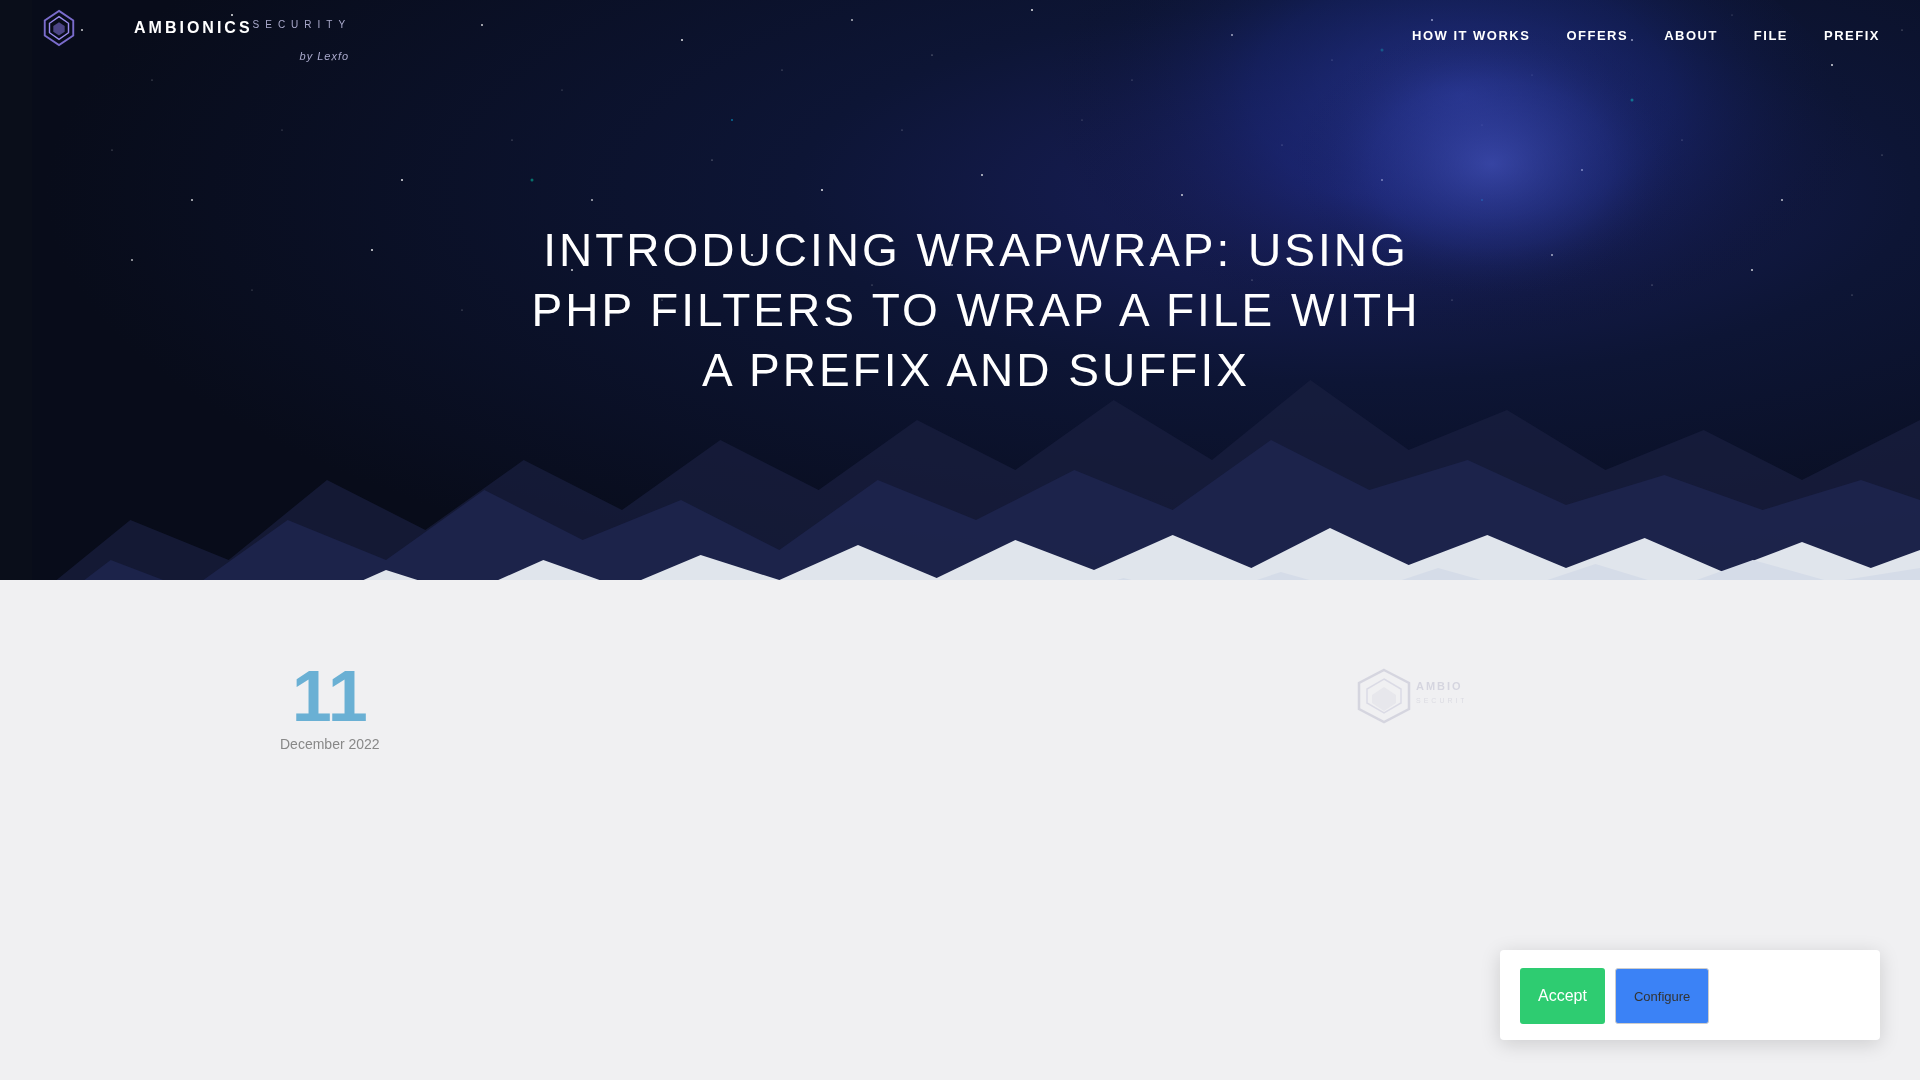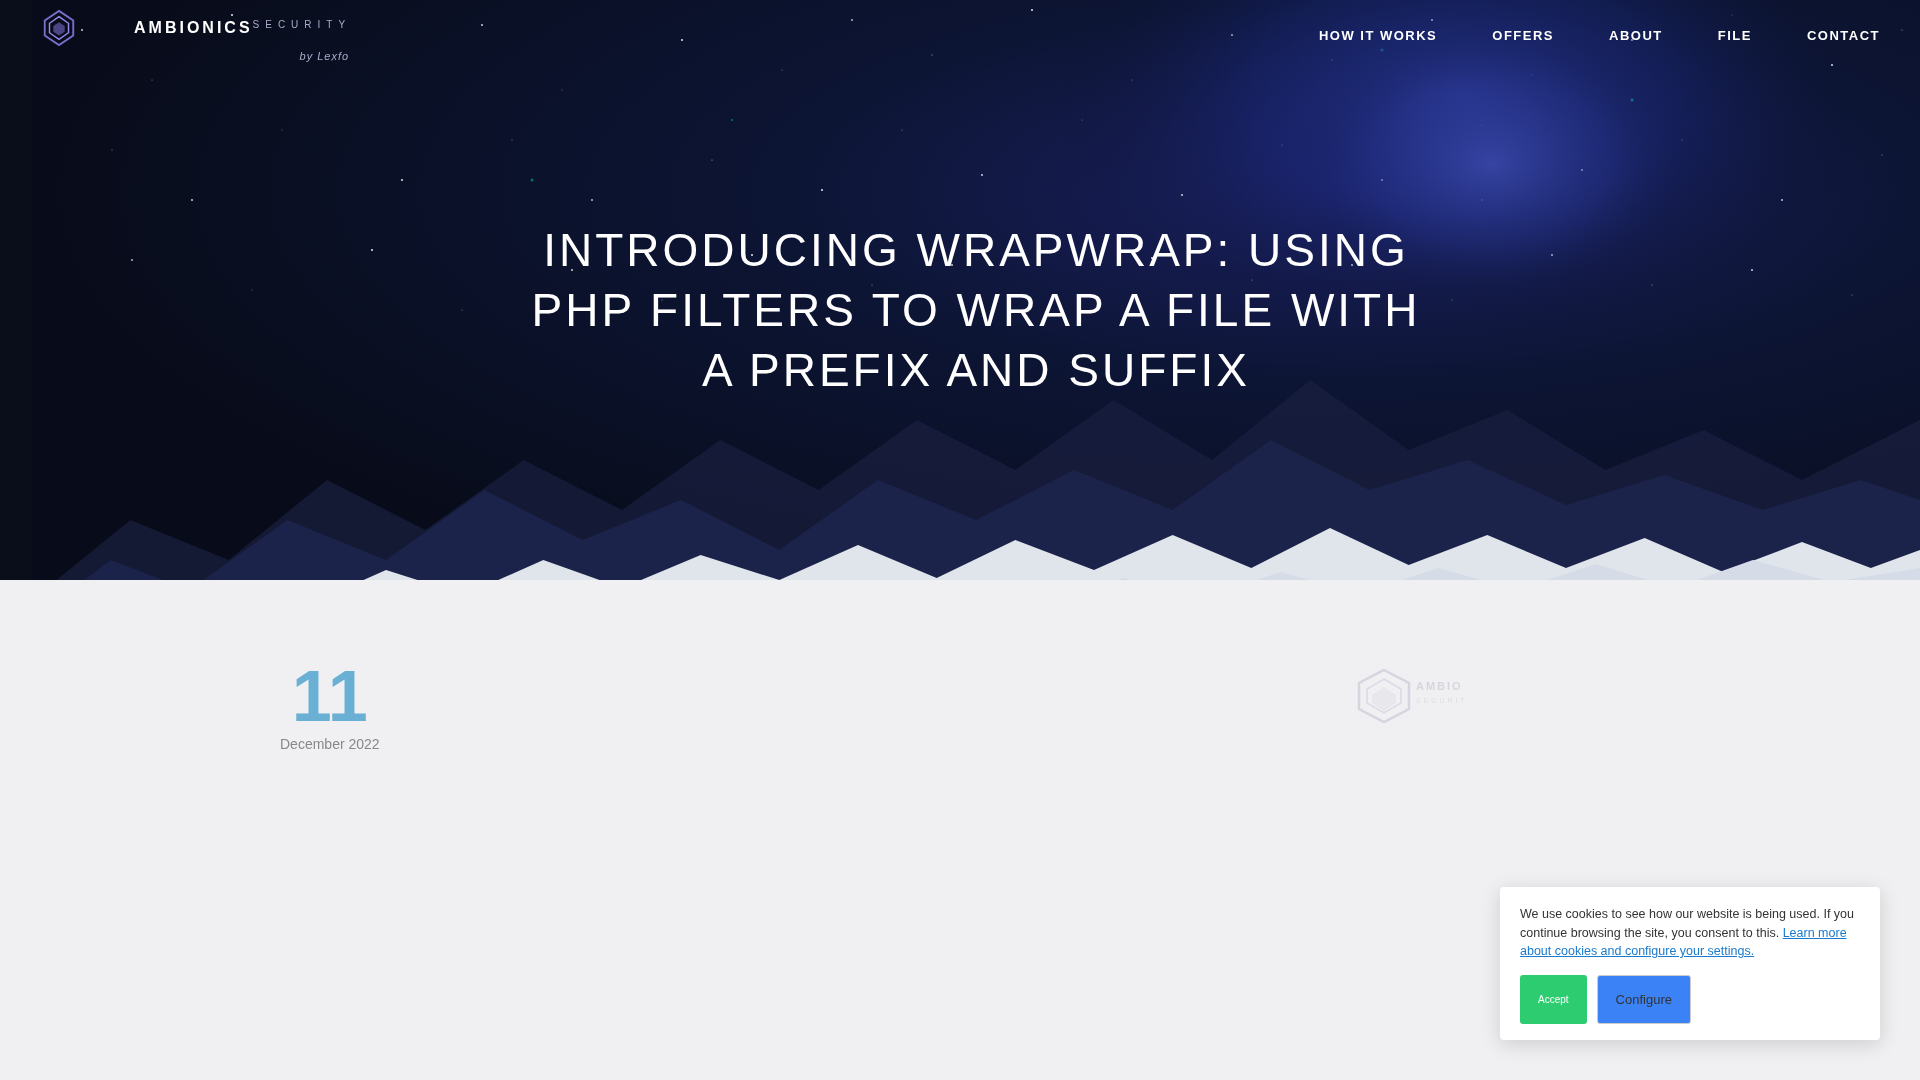--- a/index.html
+++ b/index.html
@@ -72,21 +72,21 @@
       padding-right: 2px;
     }
 
     .logo-by-lexfo span {
       font-style: italic;
     }
 
     nav {
       display: flex;
       align-items: center;
-      gap: 55px;
+      gap: 36px;
     }
 
     nav a {
       color: #ffffff;
       text-decoration: none;
       font-size: 13px;
       font-weight: 600;
       letter-spacing: 1.5px;
       cursor: pointer;
     }
@@ -219,21 +219,21 @@
       display: flex;
       gap: 10px;
     }
 
     .btn-accept {
       background: #2ecc71;
       color: white;
       border: none;
       padding: 19px 18px;
       border-radius: 3px;
-      font-size: 10px;
+      font-size: 16px;
       cursor: pointer;
       font-weight: 500;
     }
 
     .btn-configure {
       background: #3b82f6;
       color: #333;
       border: 1px solid #ccc;
       padding: 7px 18px;
       border-radius: 3px;
@@ -375,21 +375,21 @@
     <div class="logo-by-lexfo">
       <span>by Lexfo</span>
     </div>
   </div>
 
   <nav>
     <a>HOW IT WORKS</a>
     <a>OFFERS</a>
     <a>ABOUT</a>
     <a>FILE</a>
-    <a>CONTACT</a>
+    <a>PREFIX</a>
   </nav>
 </header>
 
 <div class="article-preview">
   <div class="article-date">
     <span class="article-day">11</span>
     <span class="article-month">December 2022</span>
   </div>
 </div>
 
@@ -397,21 +397,17 @@
   <svg viewBox="0 0 120 80" xmlns="http://www.w3.org/2000/svg" style="width:120px;height:80px;opacity:0.35;">
     <polygon points="40,5 65,18 65,44 40,57 15,44 15,18" fill="none" stroke="#5a5a8a" stroke-width="2.5"></polygon>
     <polygon points="40,14 57,24 57,38 40,48 23,38 23,24" fill="none" stroke="#7a7aaa" stroke-width="1.5"></polygon>
     <polygon points="40,22 52,30 52,38 40,46 28,38 28,30" fill="#6a6a9a" opacity="0.4"></polygon>
     <text x="72" y="25" font-size="11" fill="#5a5a8a" font-weight="700" letter-spacing="2" font-family="Arial">AMBIO</text>
     <text x="72" y="38" font-size="7" fill="#7a7a9a" letter-spacing="3" font-family="Arial">SECURITY</text>
   </svg>
 </div>
 
 <div class="cookie-banner">
-  <p class="cookie-text">
-    <span>We use cookies to see how our website is being used. If you continue browsing the site, you consent to this.</span>
-    <a>Learn more about cookies and configure your settings.</a>
-  </p>
   <div class="cookie-buttons">
     <button class="btn-accept">Accept</button>
     <button class="btn-configure">Configure</button>
   </div>
 </div>
 
 </body></html>

